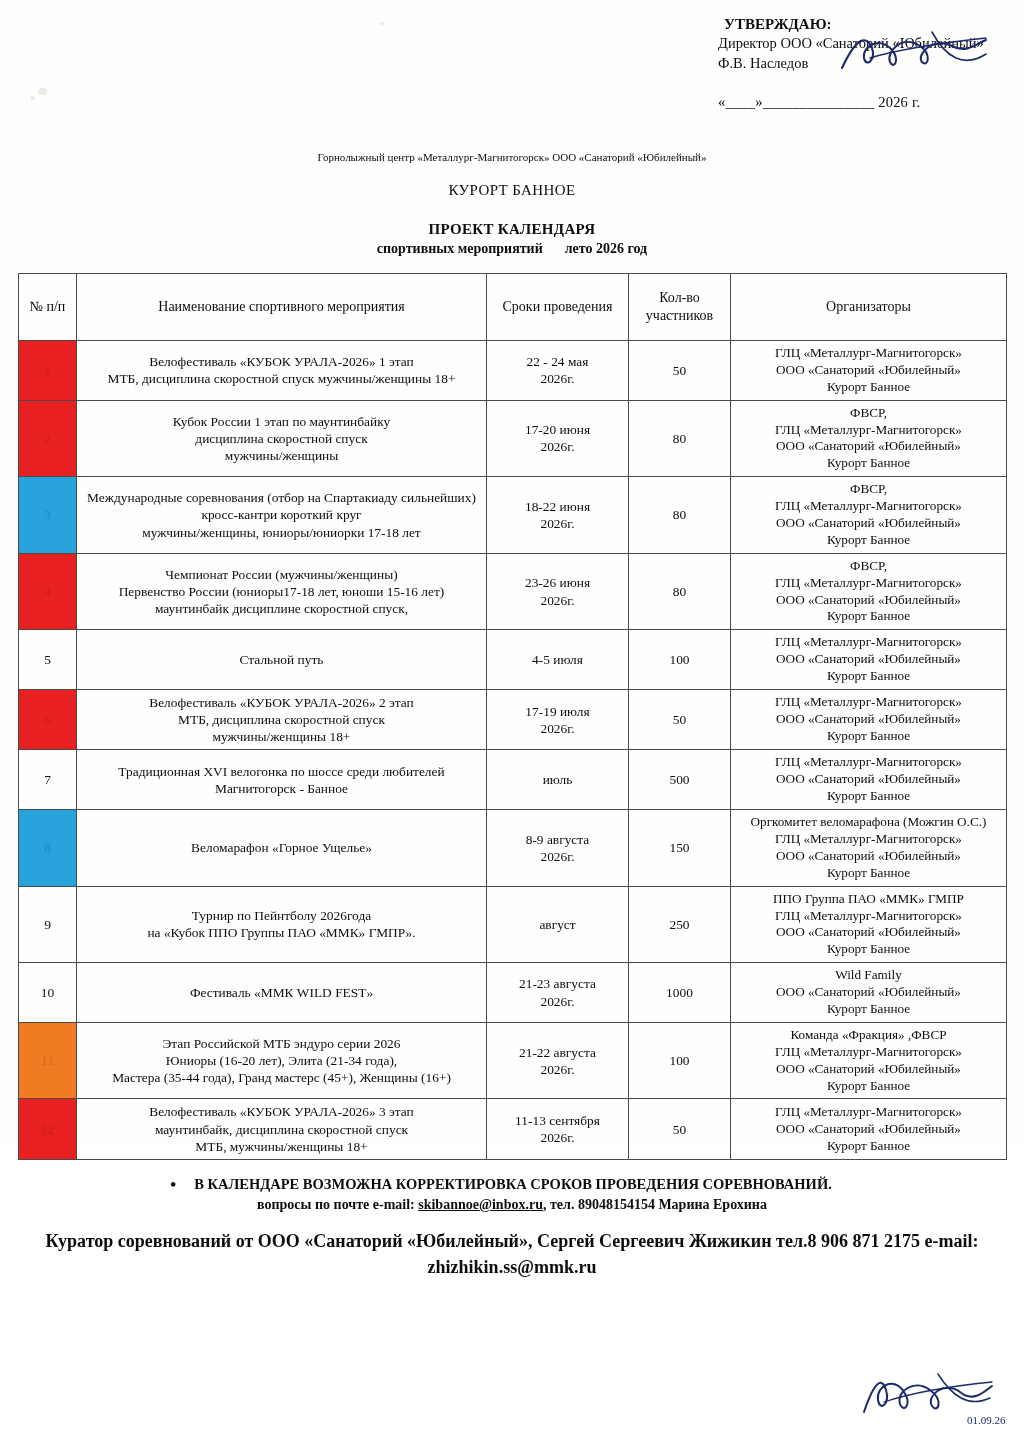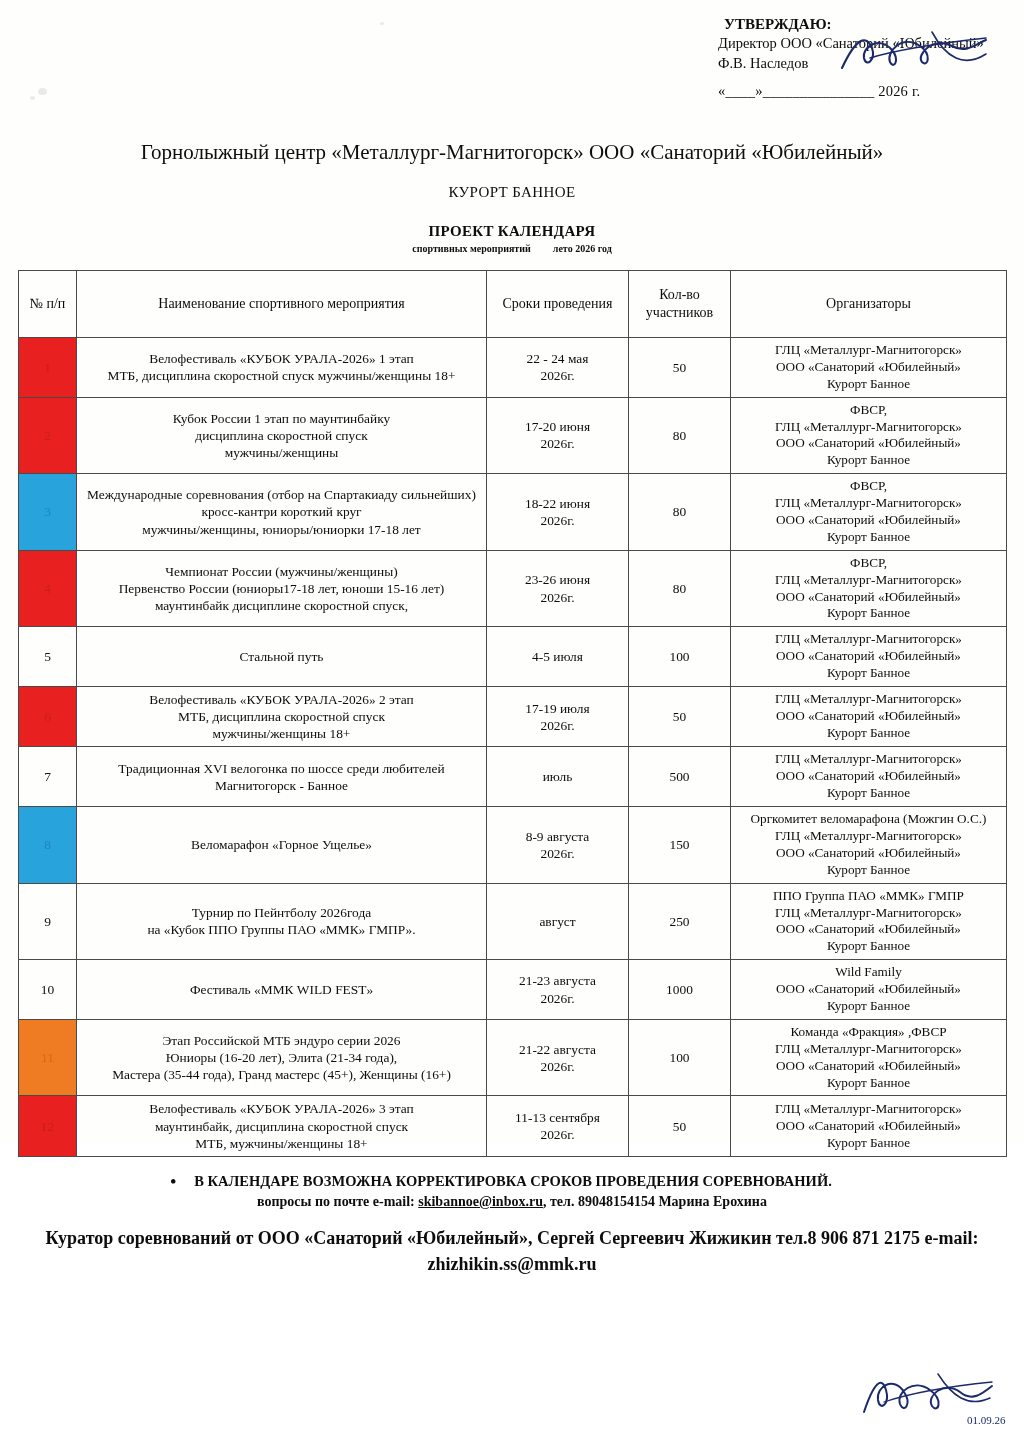--- a/index.html
+++ b/index.html
@@ -34,54 +34,54 @@
   }
   .approval .app-title {
     font-weight: bold;
     font-size: 15px;
     margin-left: 6px;
   }
   .approval .app-line {
     white-space: nowrap;
   }
   .approval .date-line {
-    margin-top: 9px;
+    margin-top: 20px;
     letter-spacing: 0.2px;
   }
   .sig-scribble {
     position: absolute;
     left: 118px;
     top: 14px;
     width: 170px;
     height: 48px;
     pointer-events: none;
   }
 
   
   .center {
     text-align: center;
   }
   .org-line {
     margin-top: 38px;
-    font-size: 21px;
+    font-size: 11px;
   }
   .resort-line {
     margin-top: 19px;
     font-size: 15px;
     letter-spacing: 0.4px;
   }
   .project-title {
     margin-top: 22px;
     font-size: 15px;
     font-weight: bold;
     letter-spacing: 0.3px;
   }
   .project-sub {
     margin-top: 3px;
-    font-size: 10px;
+    font-size: 14px;
     font-weight: bold;
   }
   .project-sub .gap {
     display: inline-block;
     width: 22px;
   }
 
   
   table.cal {
     margin-top: 16px;

